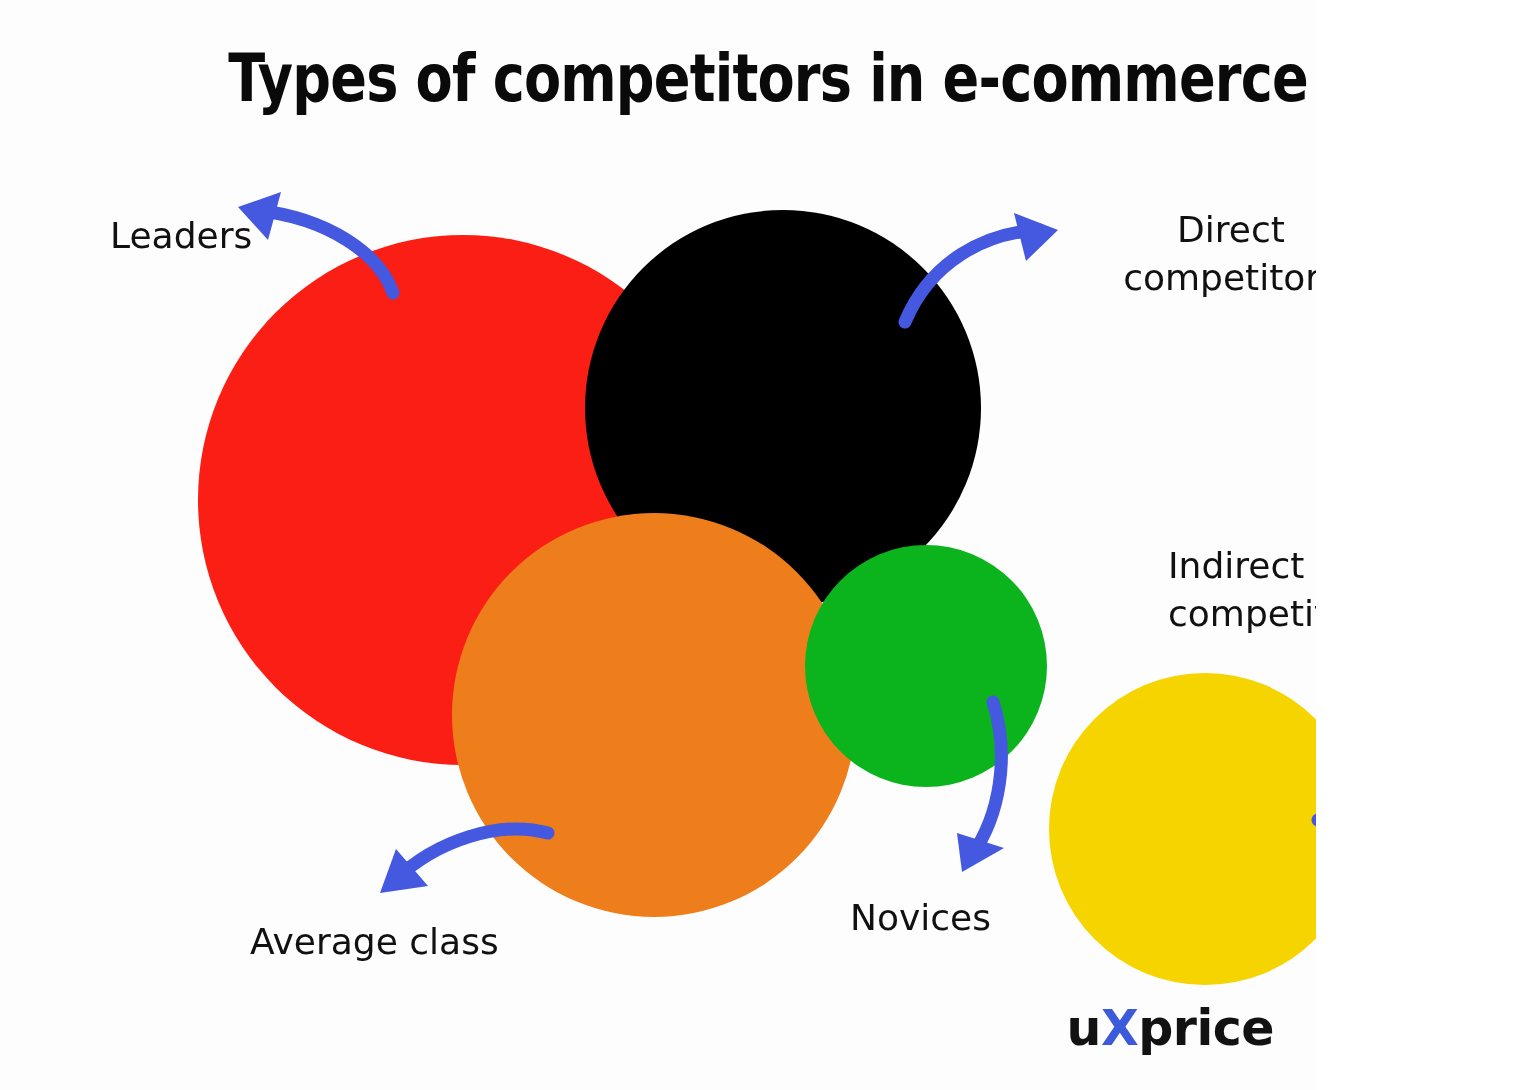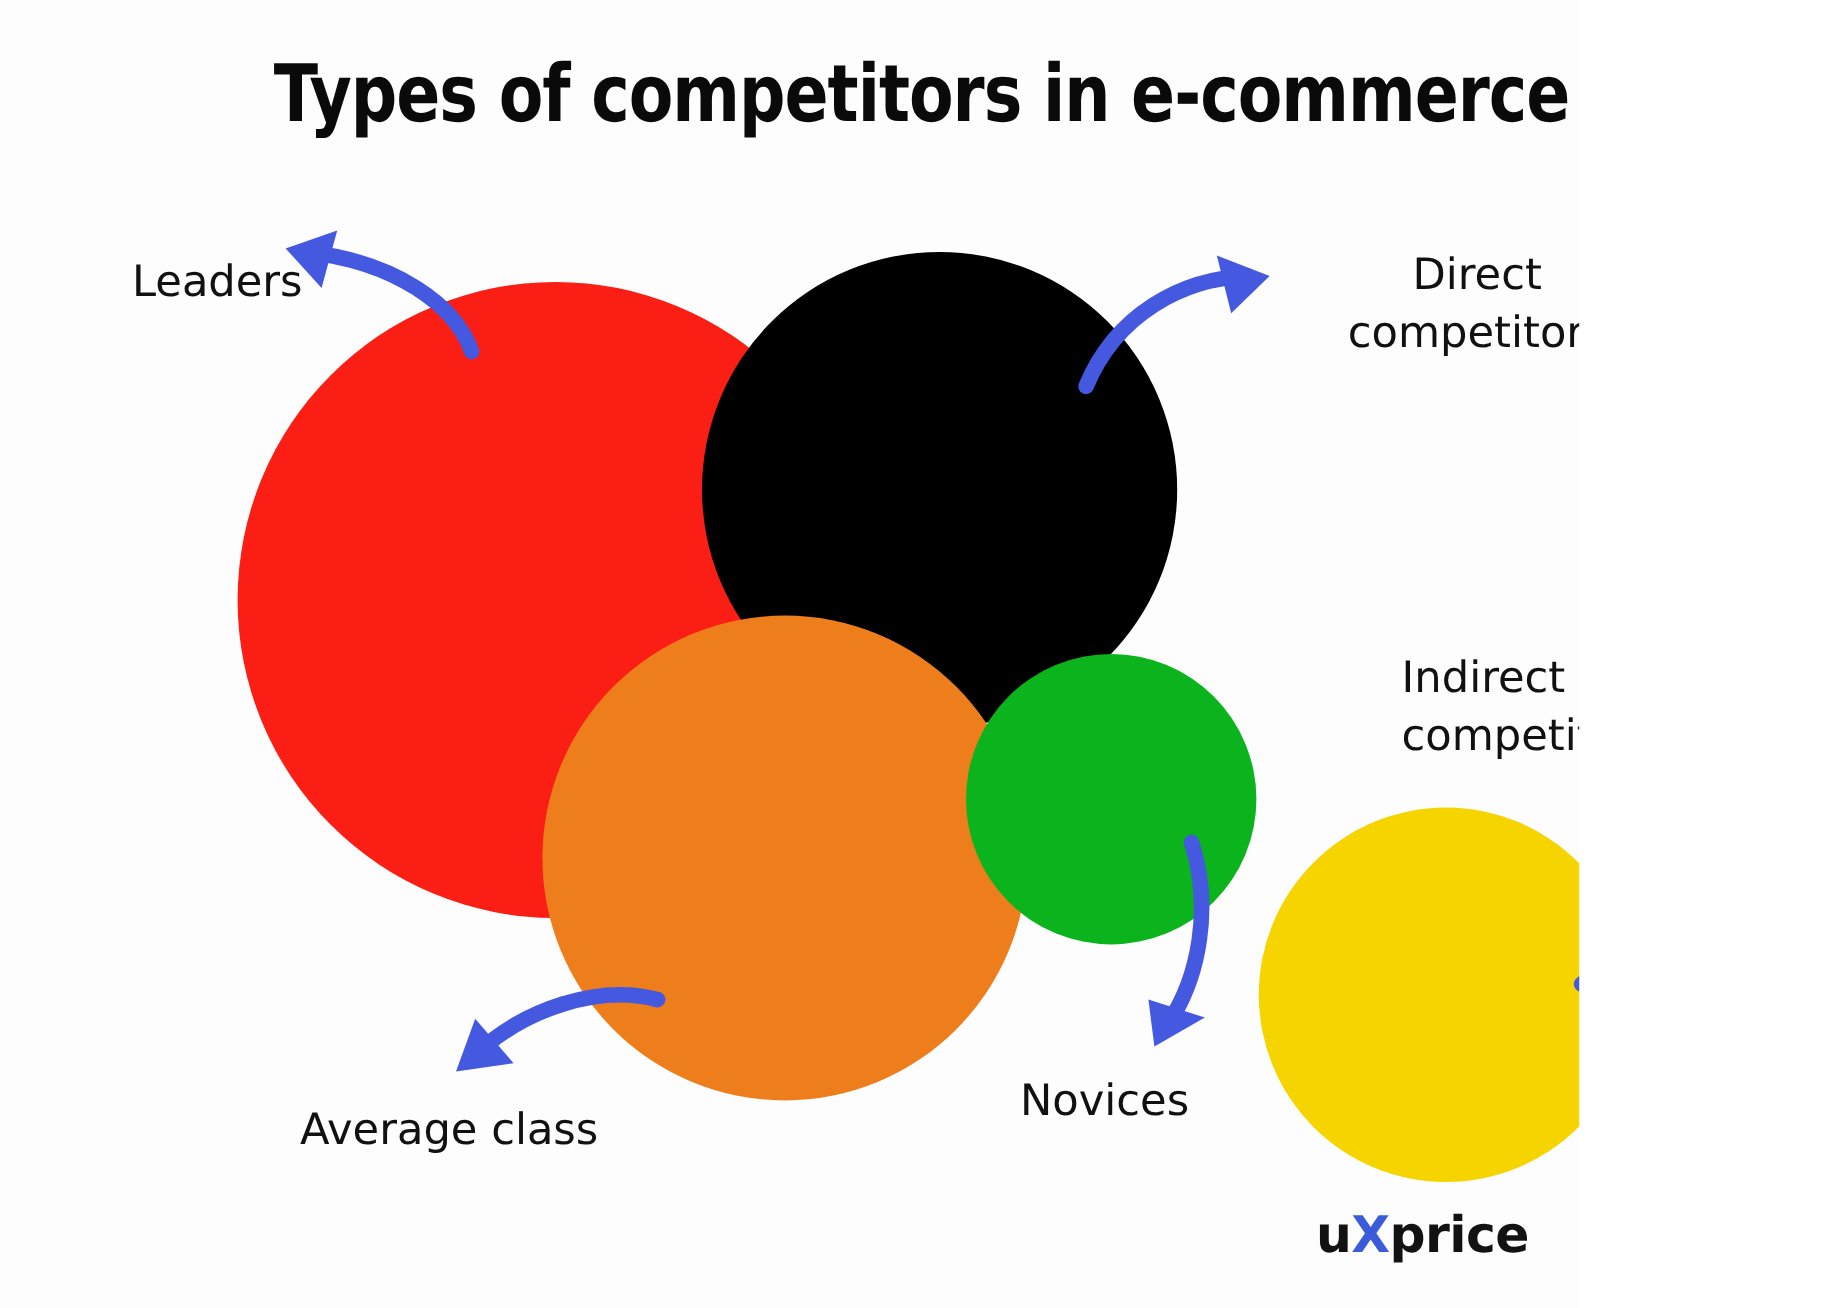--- a/index.html
+++ b/index.html
@@ -74,21 +74,21 @@
   #label-average-class      { left: 222px;  top: 918px; }
   #label-novices            { left: 822px;  top: 894px; }
 
   
   #logo {
     position: absolute;
     right: 42px;
     bottom: 38px;
     font-family: "DejaVu Sans", "Liberation Sans", sans-serif;
     font-weight: bold;
-    font-size: 42px;
+    font-size: 49px;
     line-height: 46px;
     letter-spacing: -0.5px;
     color: #121212;
     z-index: 8;
   }
   #logo .logo-x { color: #3b5bdb; }
 </style>
 </head>
 <body>
 

